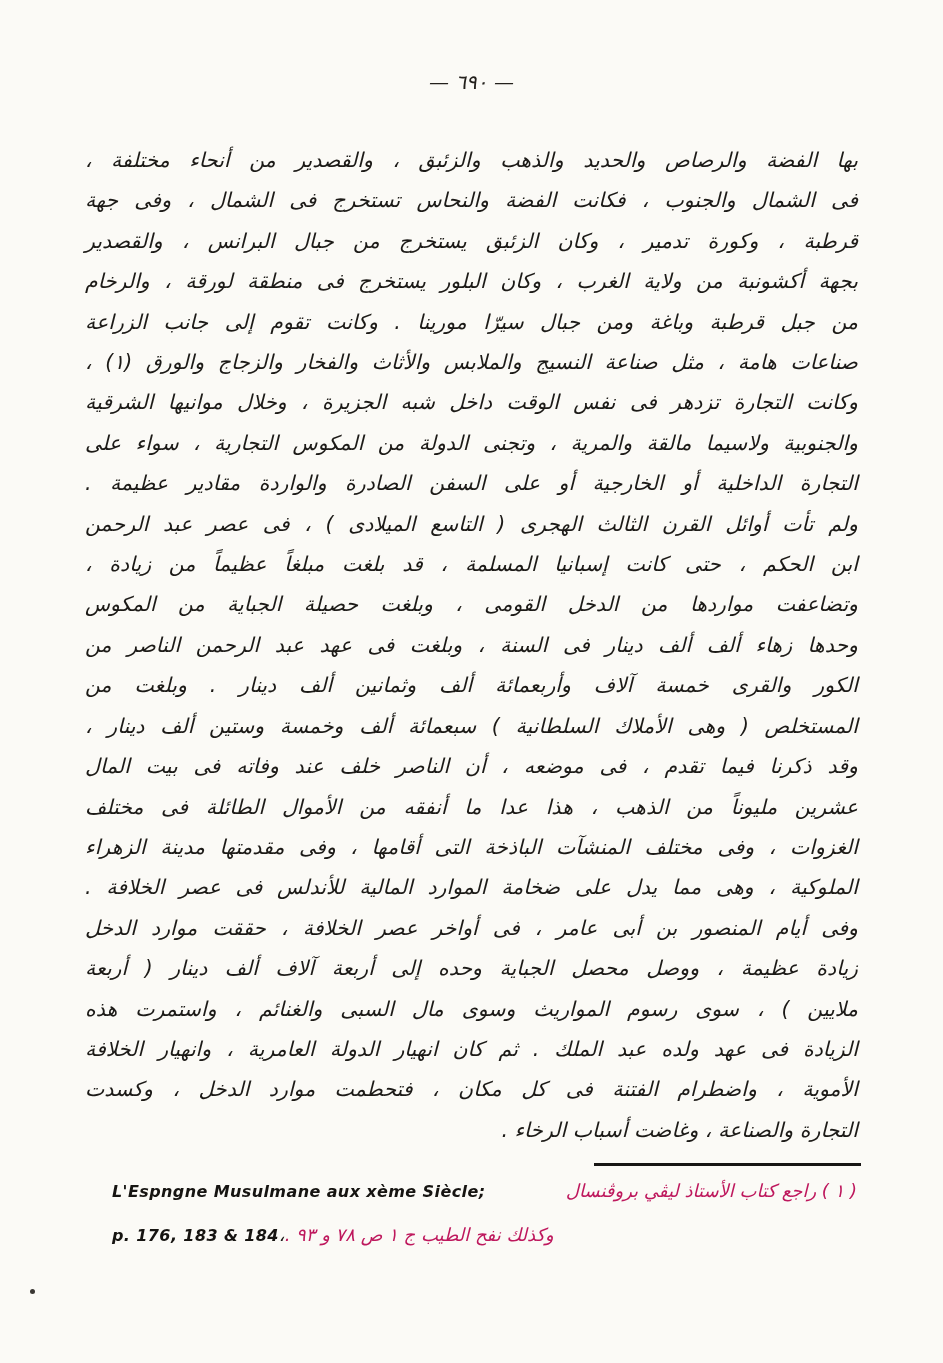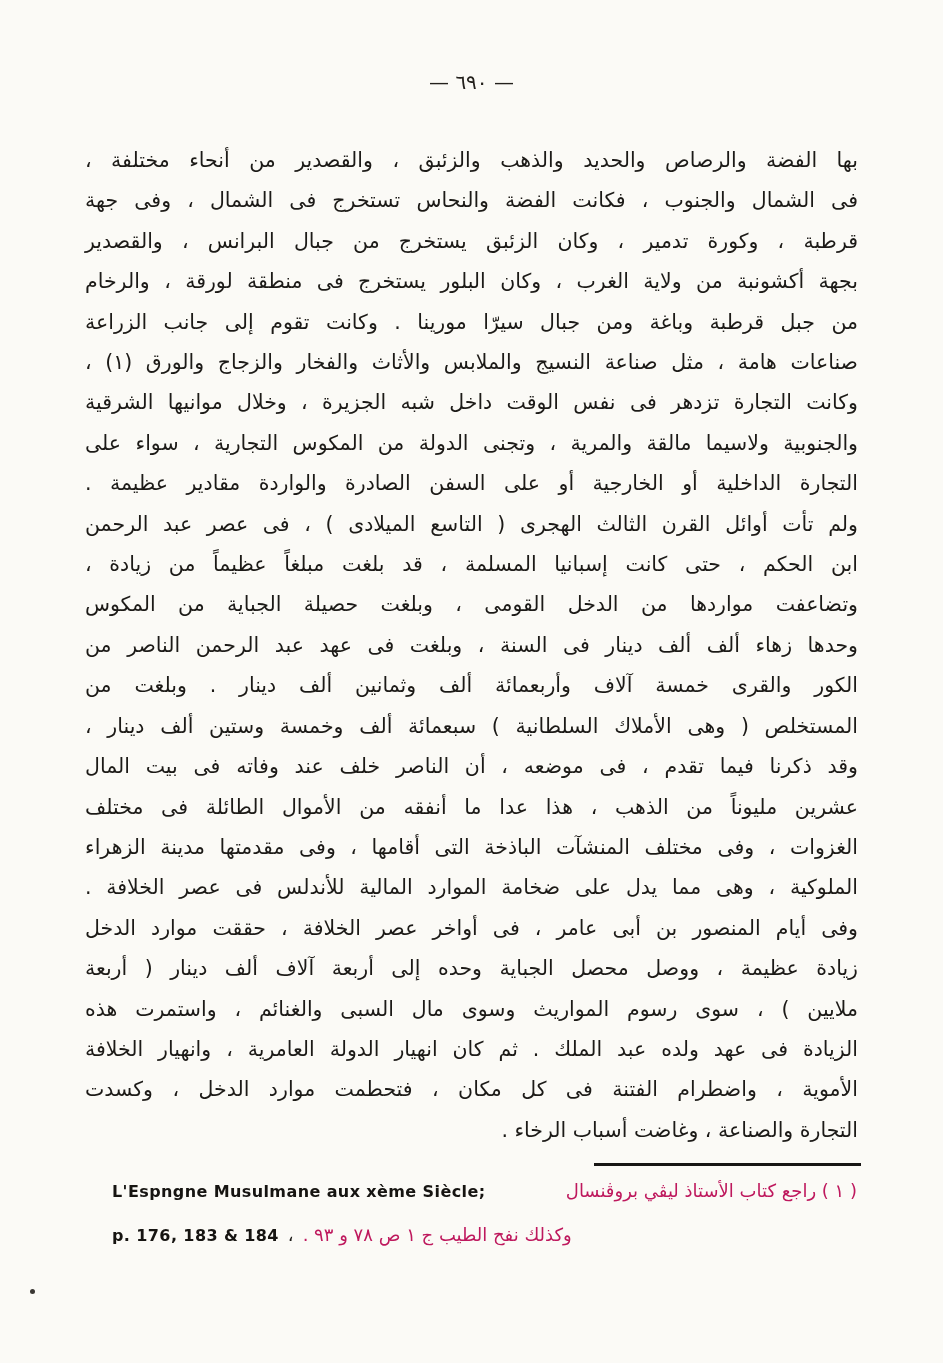--- a/index.html
+++ b/index.html
@@ -1,15 +1,15 @@
 <!DOCTYPE html>
 <html><head>
 <meta charset="utf-8">
 <style>
-  * { margin: 0; padding: 0; box-sizing: border-box; }
+  * { margin: 0; padding: 0; box-sizing: border-box; font-style: italic; }
   html, body { background: #d9d7d2; }
   .page {
     position: relative;
     width: 943px;
     height: 1363px;
     margin: 0 auto;
     background: #fbfaf6;
     color: #1c1a17;
     font-family: "DejaVu Sans", "DejaVu Serif", sans-serif;
     overflow: hidden;
@@ -74,21 +74,20 @@
     unicode-bidi: isolate;
     font-size: 18px;
     color: #be185d;
   }
   .fn-line2 {
     position: absolute;
     top: 1224px;
     left: 112px;
     display: flex;
     align-items: baseline;
-    gap: 9px;
     direction: ltr;
   }
   .fn-comma {
     font-size: 18px;
     color: #1c1a17;
   }
   .speck {
     position: absolute;
     left: 30px;
     top: 1289px;

